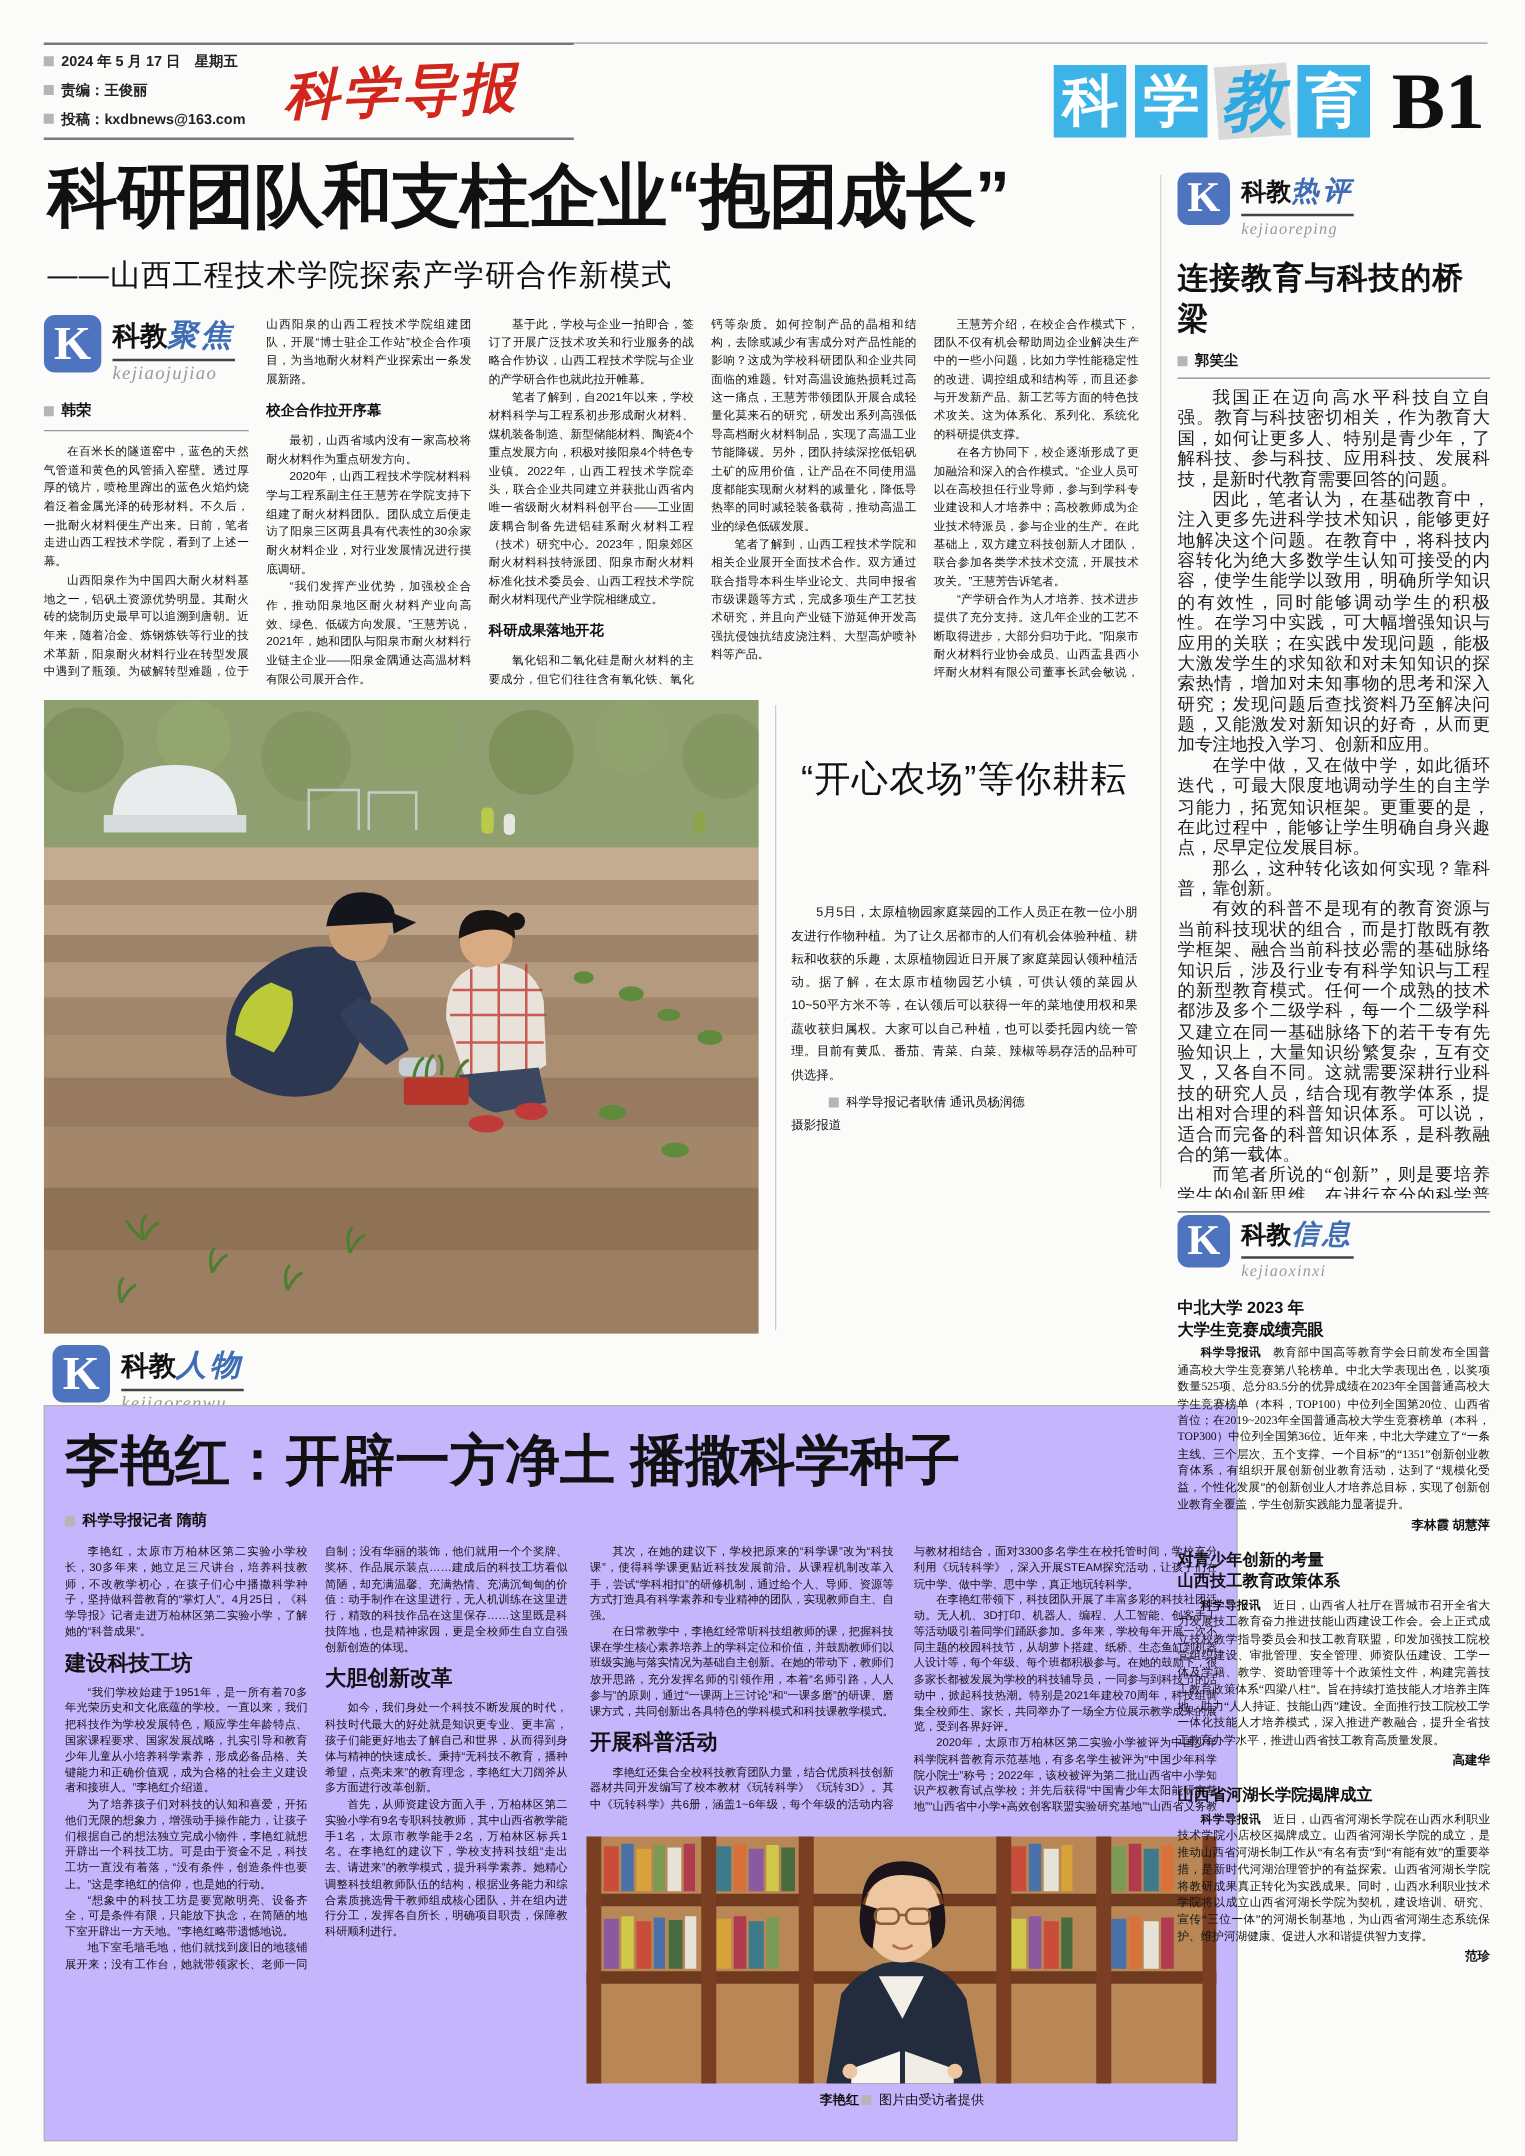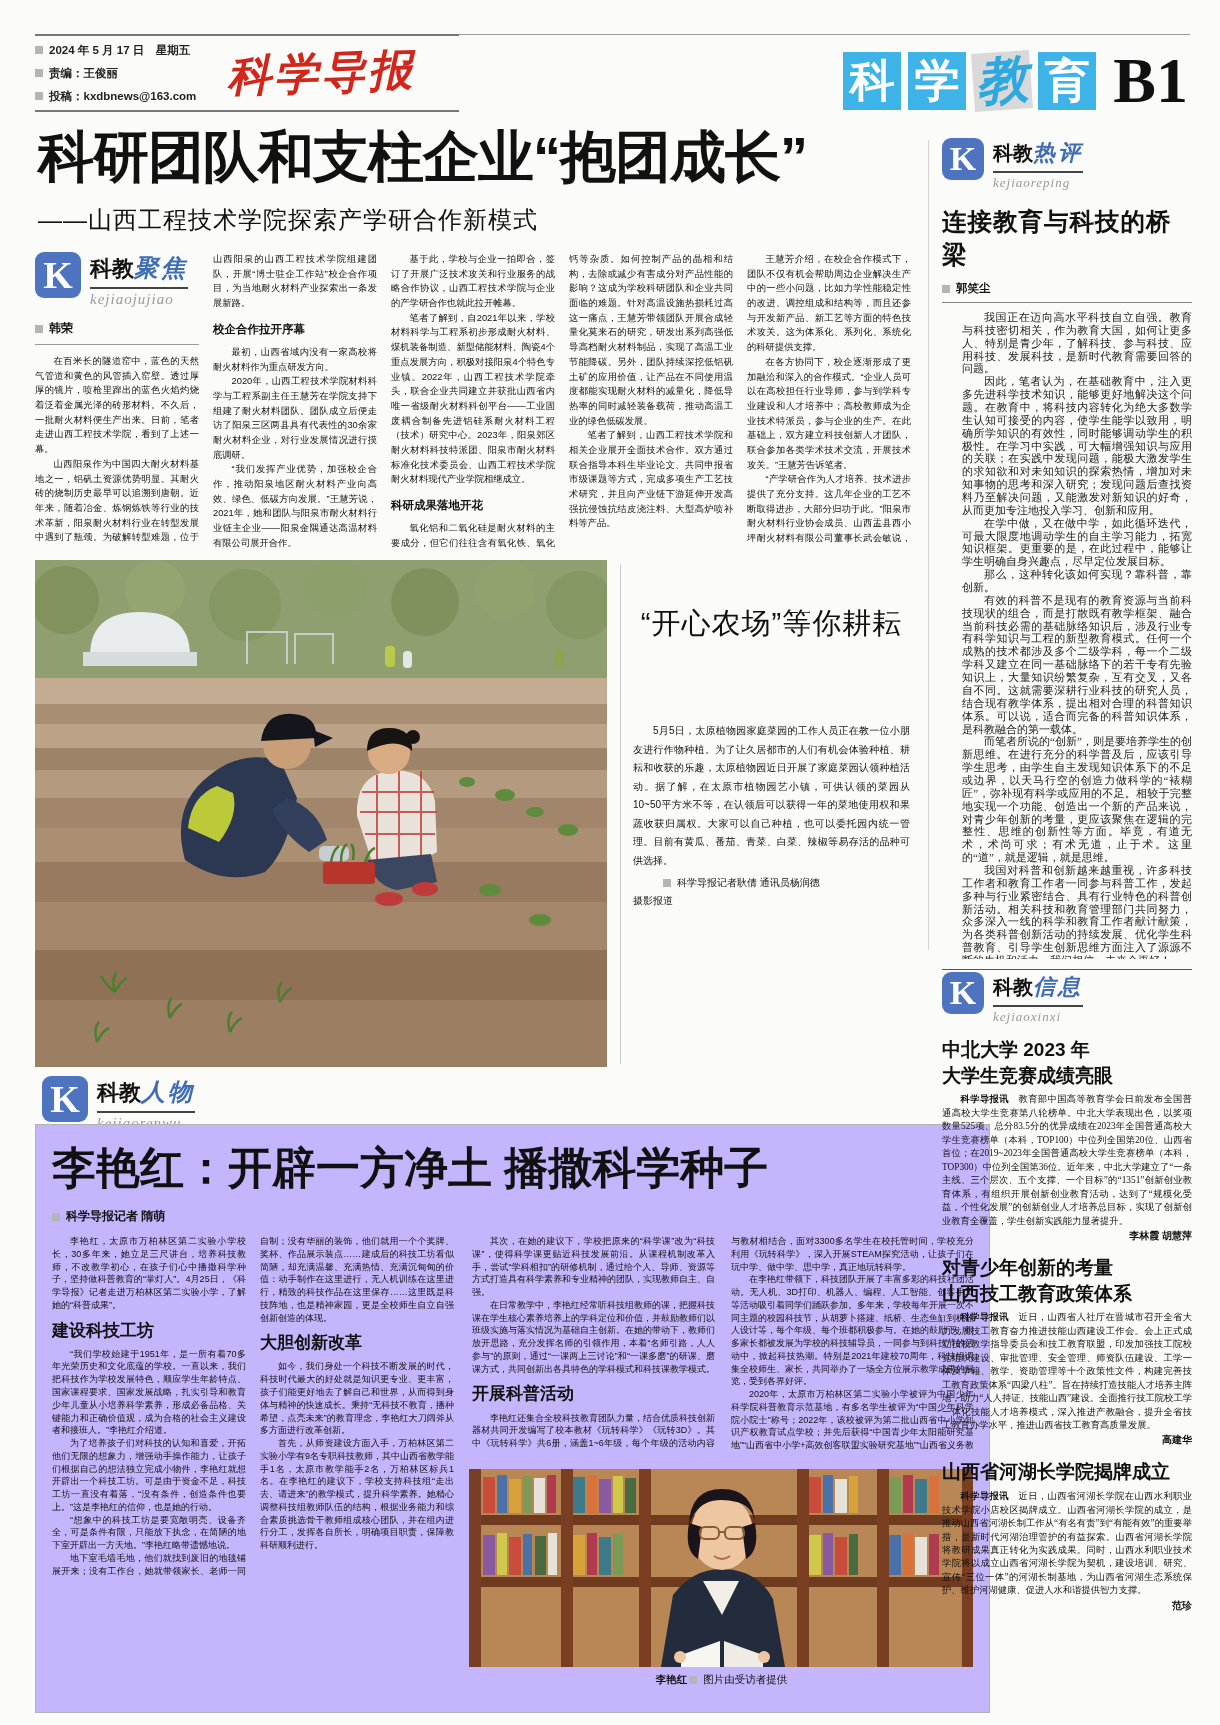--- a/index.html
+++ b/index.html
@@ -40,40 +40,40 @@
   #photo1{position:absolute;left:35px;top:560px;width:572px;height:507px;overflow:hidden;}
   #farm{position:absolute;left:620px;top:564px;width:290px;height:500px;border-left:1px solid #ccc;padding-left:12px;box-sizing:border-box;}
   .h-farm{font-size:29px;font-weight:400;text-align:center;margin:40px 0 0;letter-spacing:1px;}
   .farm-body{margin-top:78px;font-size:10px;line-height:1.85;text-align:justify;text-indent:2em;}
   .farm-credit{margin-top:4px;font-size:10px;line-height:1.8;}
   .farm-credit .l1{padding-left:30px;}
   
   #review{position:absolute;left:942px;top:138px;width:250px;}
   .h-review{font-size:24.5px;font-weight:800;letter-spacing:1px;margin:14px 0 10px;}
   .review-author{font-size:11.5px;font-weight:bold;padding-bottom:6px;border-bottom:1px solid #888;margin-bottom:8px;}
-  .review-body{height:648px;overflow:hidden;font-family:"Liberation Serif",serif;font-size:11px;line-height:1.17;text-align:justify;color:#1a1a1a;margin-left:20px;}
+  .review-body{height:648px;overflow:hidden;font-family:"Liberation Serif",serif;font-size:14px;line-height:1.17;text-align:justify;color:#1a1a1a;}
   .rvp{margin:0;text-indent:2em;}
   .review-endrule{border-top:1.5px solid #555;margin-top:10px;width:100%;}
   
   #renwu-badge{position:absolute;left:42px;top:1076px;}
   #renwu-box{position:absolute;left:35px;top:1124px;width:955px;height:589px;border:1px solid #b2b2b2;box-sizing:border-box;padding:10px 16px;background:#c4b5fd;}
   .h-renwu{font-size:44px;font-weight:900;margin:4px 0 10px;letter-spacing:0;}
   .renwu-author{font-size:12px;font-weight:bold;margin-bottom:10px;}
   .renwu-body{position:relative;height:462px;overflow:hidden;}
   #rw-colA{position:absolute;left:0;top:0;width:402px;height:462px;column-count:2;column-gap:14px;overflow:hidden;text-align:justify;}
   #rw-colB{position:absolute;left:420px;top:0;width:502px;height:226px;column-count:2;column-gap:16px;overflow:hidden;text-align:justify;}
   #rw-colA .bp,#rw-colB .bp{font-size:9px;line-height:1.42;}
   #rw-colA .bp.t-h,#rw-colB .bp.t-h{font-size:17px;margin:7px 0 5px;}
   #photo2{position:absolute;left:417px;top:234px;width:505px;height:198px;overflow:hidden;}
   .photo2-caption{position:absolute;left:417px;top:438px;width:505px;text-align:center;font-size:10.5px;}
   .photo2-caption b{margin-right:2px;}
   
   #xinxi{position:absolute;left:942px;top:972px;width:250px;}
   .x-item{margin-top:12px;}
-  .h-item{font-size:19px;font-weight:800;line-height:1.35;margin:0;}
+  .h-item{font-size:13px;font-weight:800;line-height:1.35;margin:0;}
   .xbody{font-size:9.3px;line-height:1.45;text-align:justify;text-indent:2em;margin-top:5px;font-family:"Liberation Serif",serif;}
   .xlead{font-weight:bold;}
   .xbyline{text-align:right;font-weight:bold;font-size:10px;margin-top:1px;}
   #vrule{position:absolute;left:928px;top:140px;height:810px;border-left:1px solid #d5d5d5;}
 </style>
 </head>
 <body>
 
 <div id="hdr-left">
   <div class="hdr-info">

